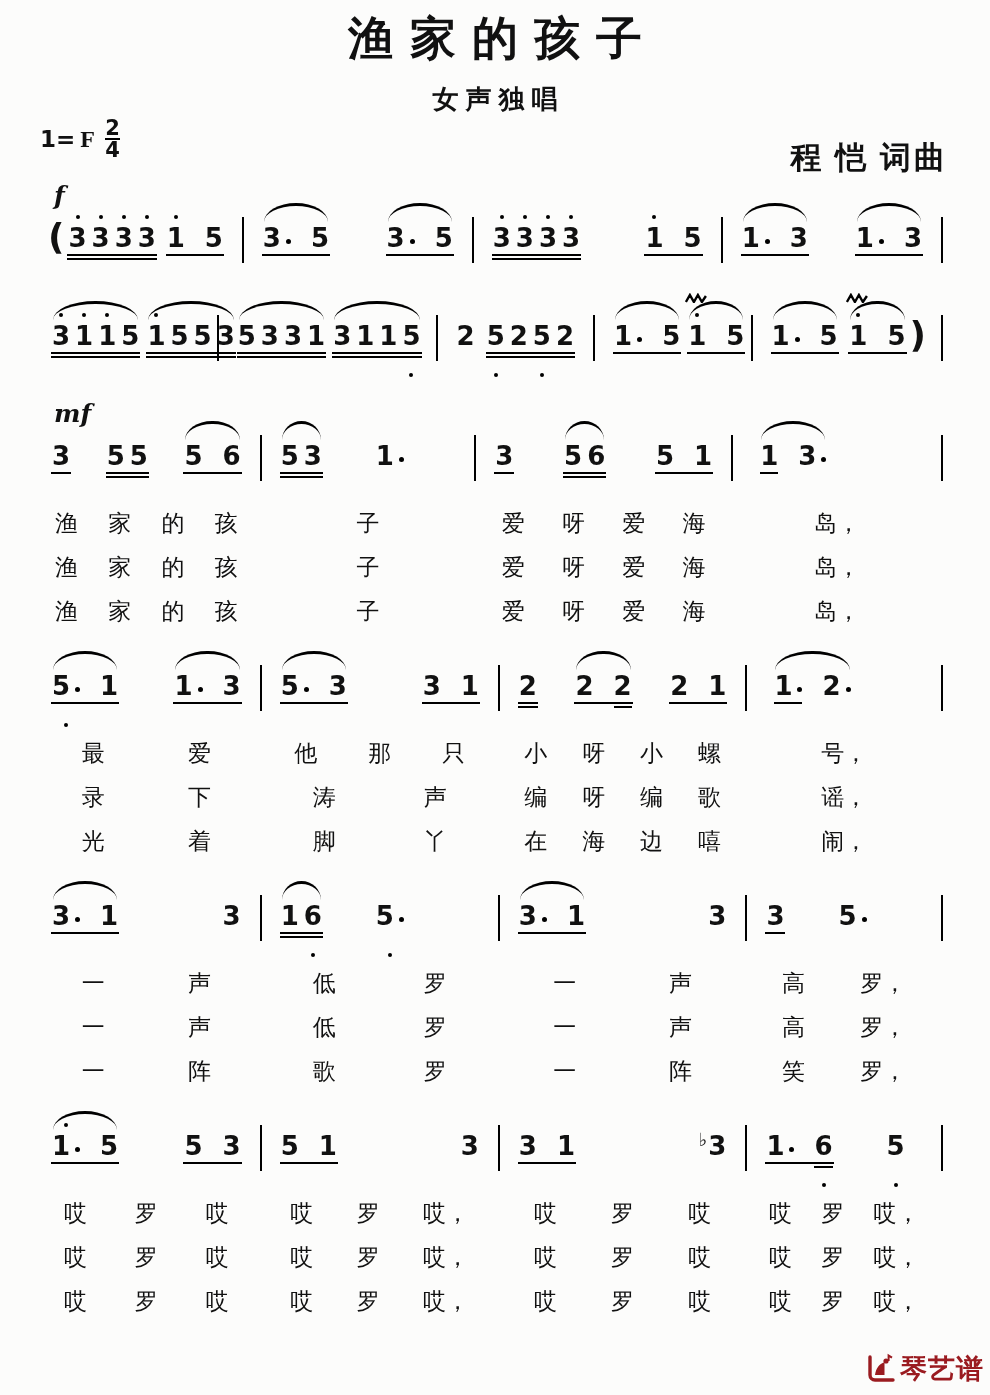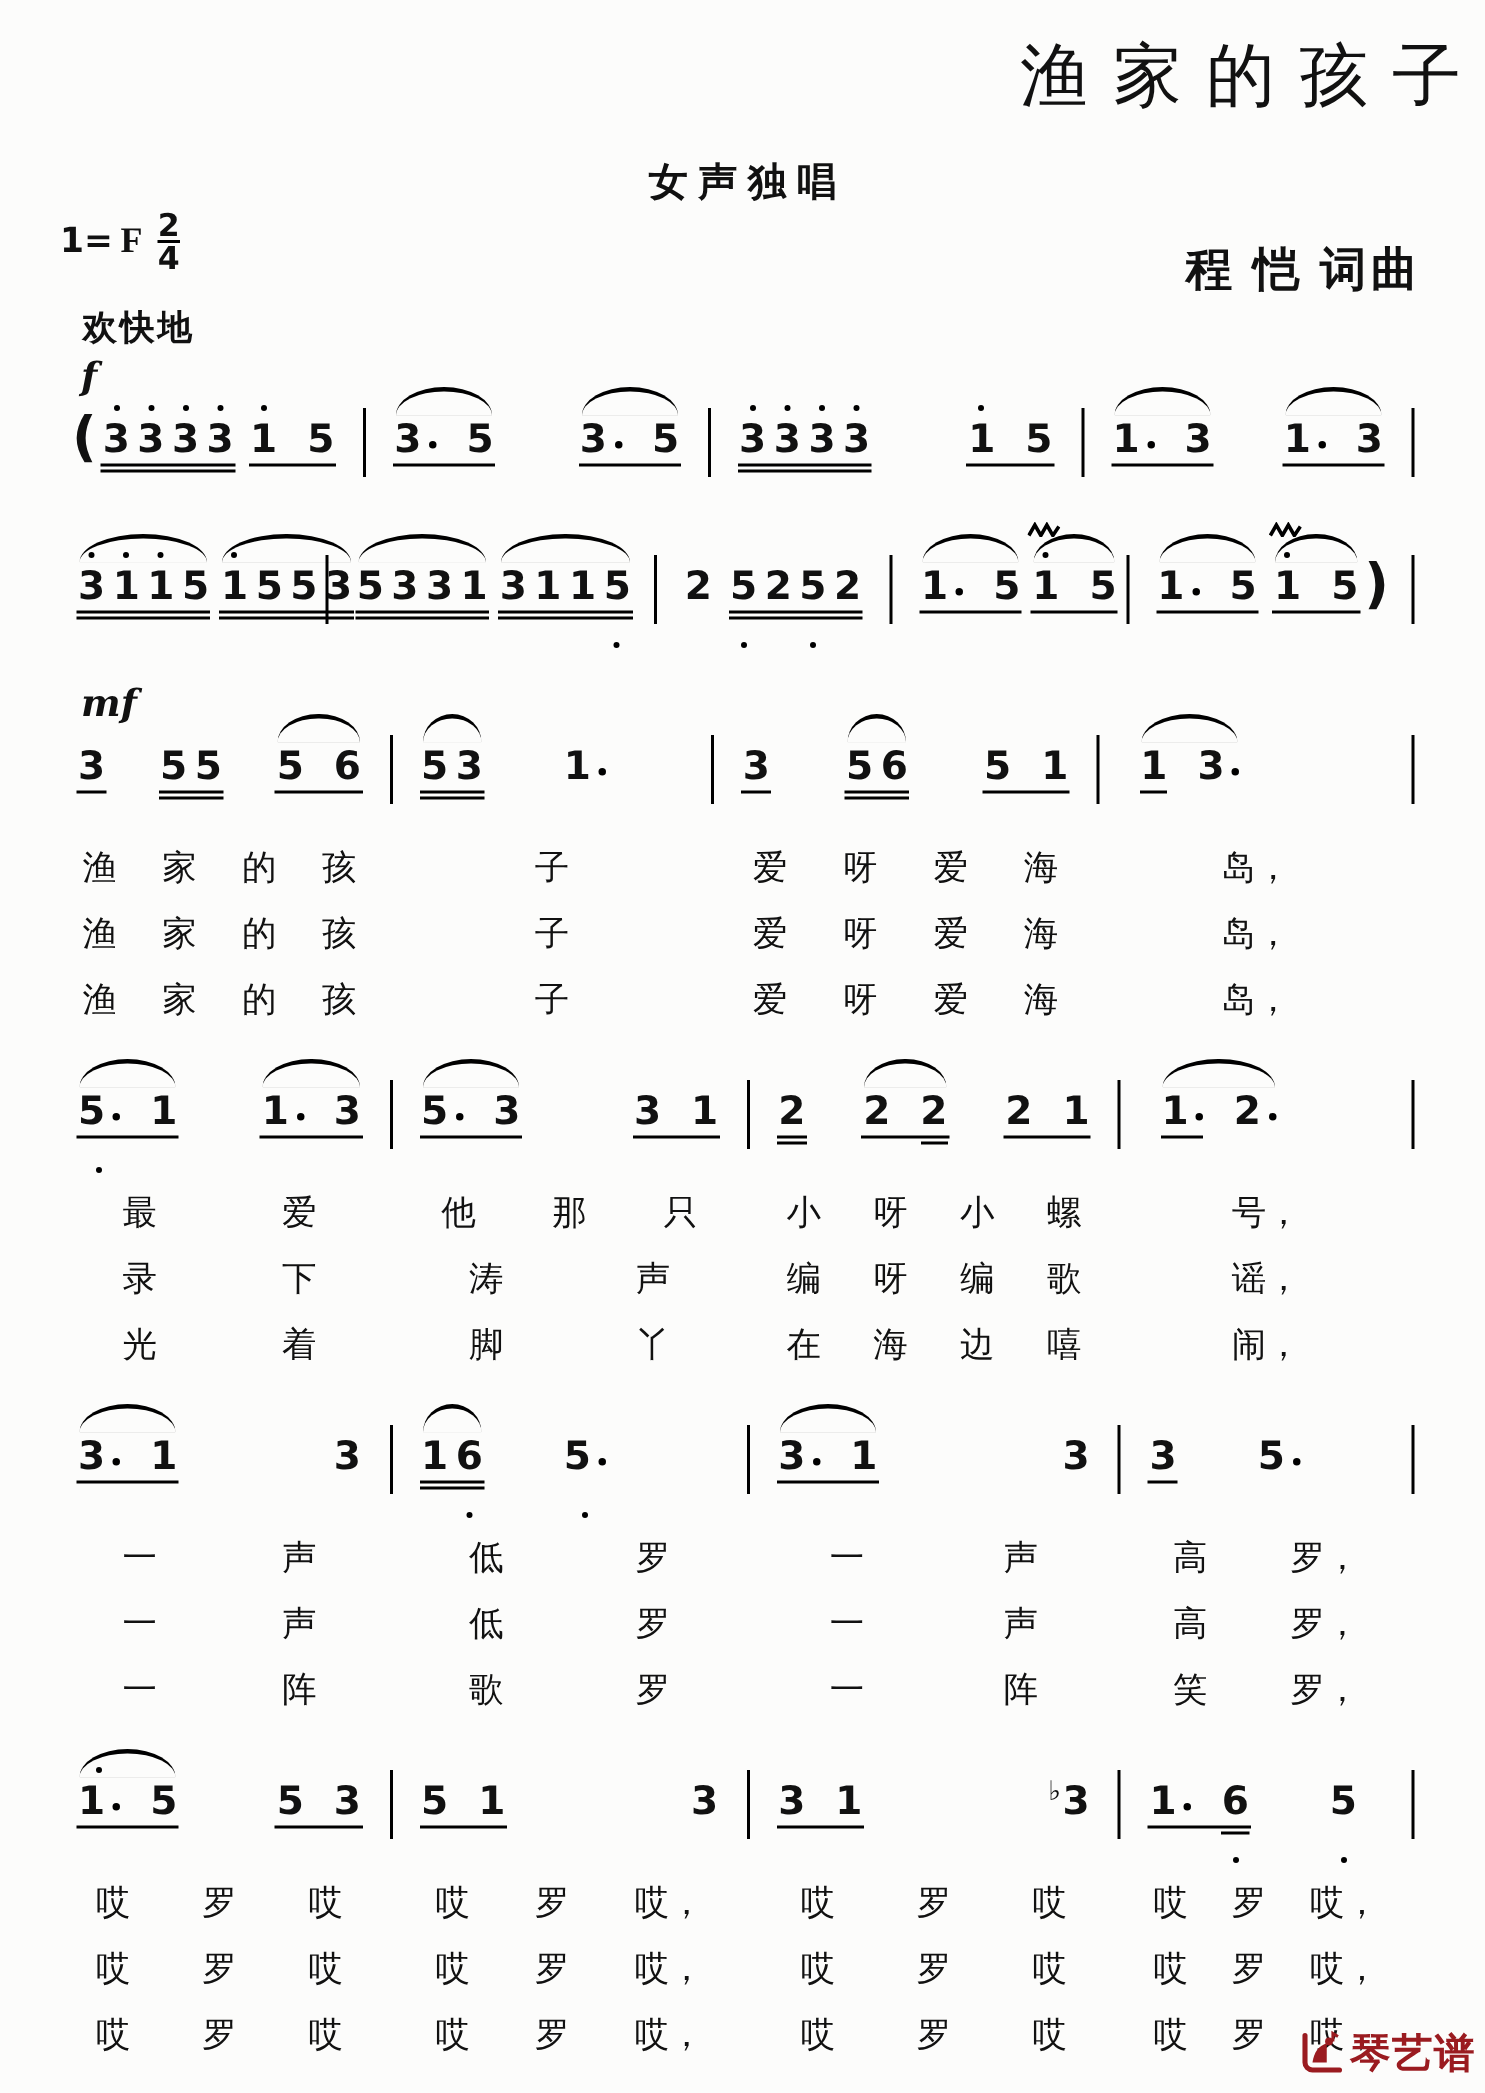--- a/index.html
+++ b/index.html
@@ -3,25 +3,25 @@
 <meta charset="utf-8">
 <style>
   html,body{margin:0;padding:0;}
   body{
     width:990px;height:1395px;position:relative;overflow:hidden;
     background:#fcfcfb;color:#111;
     font-family:"Liberation Serif","DejaVu Serif",serif;
   }
   .page{position:absolute;inset:0;}
   .title{
-    text-align:right;margin-top:20px;font-size:46px;font-weight:normal;
+    text-align:center;margin-top:8px;font-size:46px;font-weight:bold;
     letter-spacing:16px;text-indent:16px;
   }
   .subtitle{
-    text-align:center;margin-top:22px;font-size:26px;font-weight:bold;
+    text-align:center;margin-top:12px;font-size:26px;font-weight:bold;
     letter-spacing:7px;text-indent:7px;
   }
   .meta-row{display:flex;justify-content:space-between;align-items:flex-start;margin:2px 42px 0 40px;height:60px;}
   .keysig{display:flex;align-items:center;font-size:23px;font-weight:bold;font-family:"DejaVu Sans",sans-serif;}
   .keyletter{font-family:"Liberation Serif",serif;font-size:24px;margin-left:5px;}
   .meter{display:inline-flex;flex-direction:column;align-items:center;margin-left:10px;font-size:21px;line-height:18px;}
   .mline{width:15px;height:2px;background:#000;margin:1px 0;}
   .credit{font-size:31px;font-weight:bold;align-self:flex-end;letter-spacing:3px;}
   .tempo{margin:2px 0 0 55px;font-size:23px;font-weight:bold;letter-spacing:2px;}
   #score{position:relative;}
@@ -81,21 +81,20 @@
       <span class="keyletter">F</span>
       <span class="meter">
         <span>2</span>
         <span class="mline"></span>
         <span>4</span>
       </span>
     </div>
     <div class="credit">程 恺 词曲</div>
   </div>
 
-  <div class="tempo">欢快地</div>
 
   <div id="score">
       <div class="dyn">f</div>
       <div class="system" style="grid-template-columns: 205fr 16px 225fr 16px 245fr 16px 215fr 16px;">
         <div class="measure">
           <div class="cluster">
             <div class="paren">(</div>
             <div class="group tight">
               <div class="note">
                 <div class="nhi">

